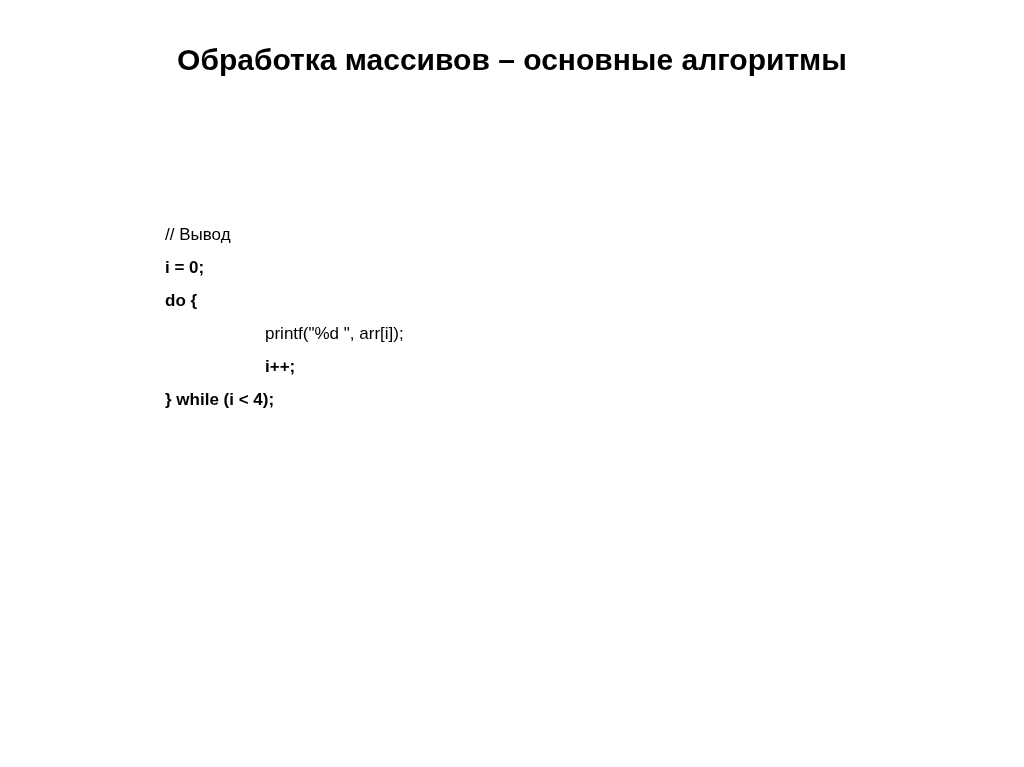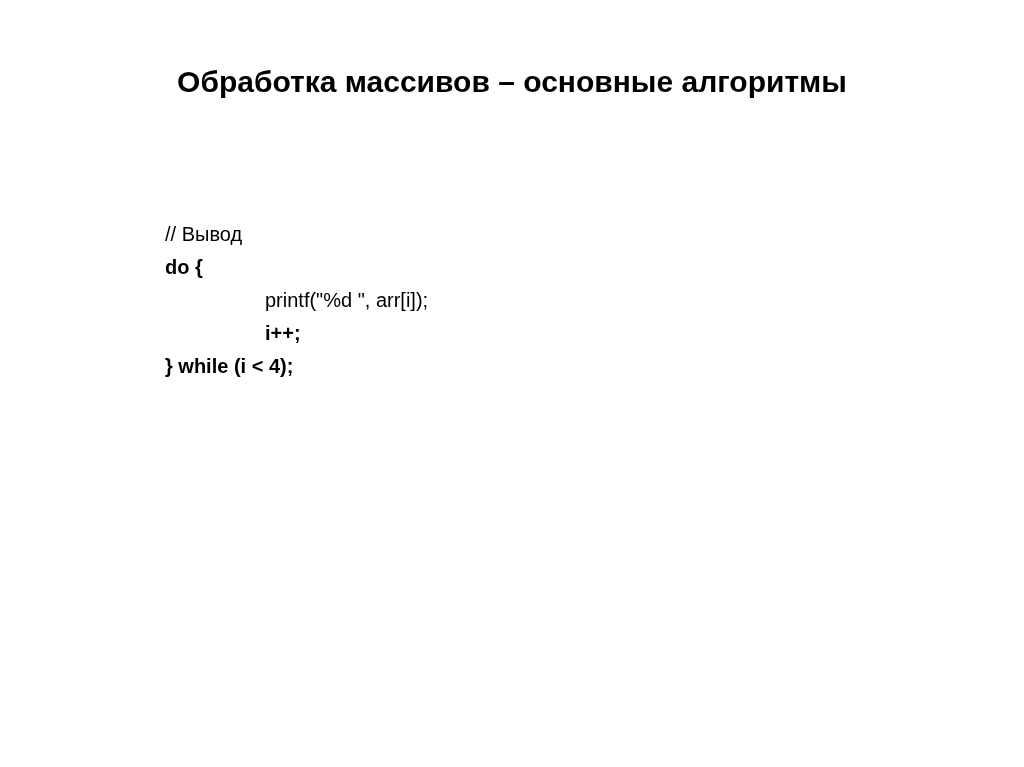--- a/index.html
+++ b/index.html
@@ -20,37 +20,36 @@
     height: 767px;
     background: #ffffff;
     box-sizing: border-box;
   }
   .title-block {
     position: absolute;
     top: 38px;
     left: 60px;
     width: 904px;
     text-align: center;
-    margin-top: 22px;
   }
   .title-line {
     font-size: 30px;
     font-weight: bold;
     line-height: 44px;
     letter-spacing: 0px;
     color: #000000;
   }
   .code-block {
     position: absolute;
     top: 218px;
     left: 165px;
     width: 700px;
   }
   .code-line {
-    font-size: 20px;
+    font-size: 17px;
     line-height: 33px;
     color: #000000;
     white-space: pre;
   }
   .code-line.bold {
     font-weight: bold;
   }
   .code-line.normal {
     font-weight: normal;
   }
@@ -61,19 +60,20 @@
 <body>
 
 <div class="slide">
 
   <div class="title-block">
     <div class="title-line">Обработка массивов – основные алгоритмы</div>
   </div>
 
   <div class="code-block">
     <div class="code-line normal indent-0">// Вывод</div>
+    <div class="code-line bold indent-0">i = 0;</div>
     <div class="code-line bold indent-0">do {</div>
     <div class="code-line normal indent-1">printf("%d ", arr[i]);</div>
     <div class="code-line bold indent-1">i++;</div>
     <div class="code-line bold indent-0">} while (i &lt; 4);</div>
   </div>
 
 </div>
 
 </body></html>

